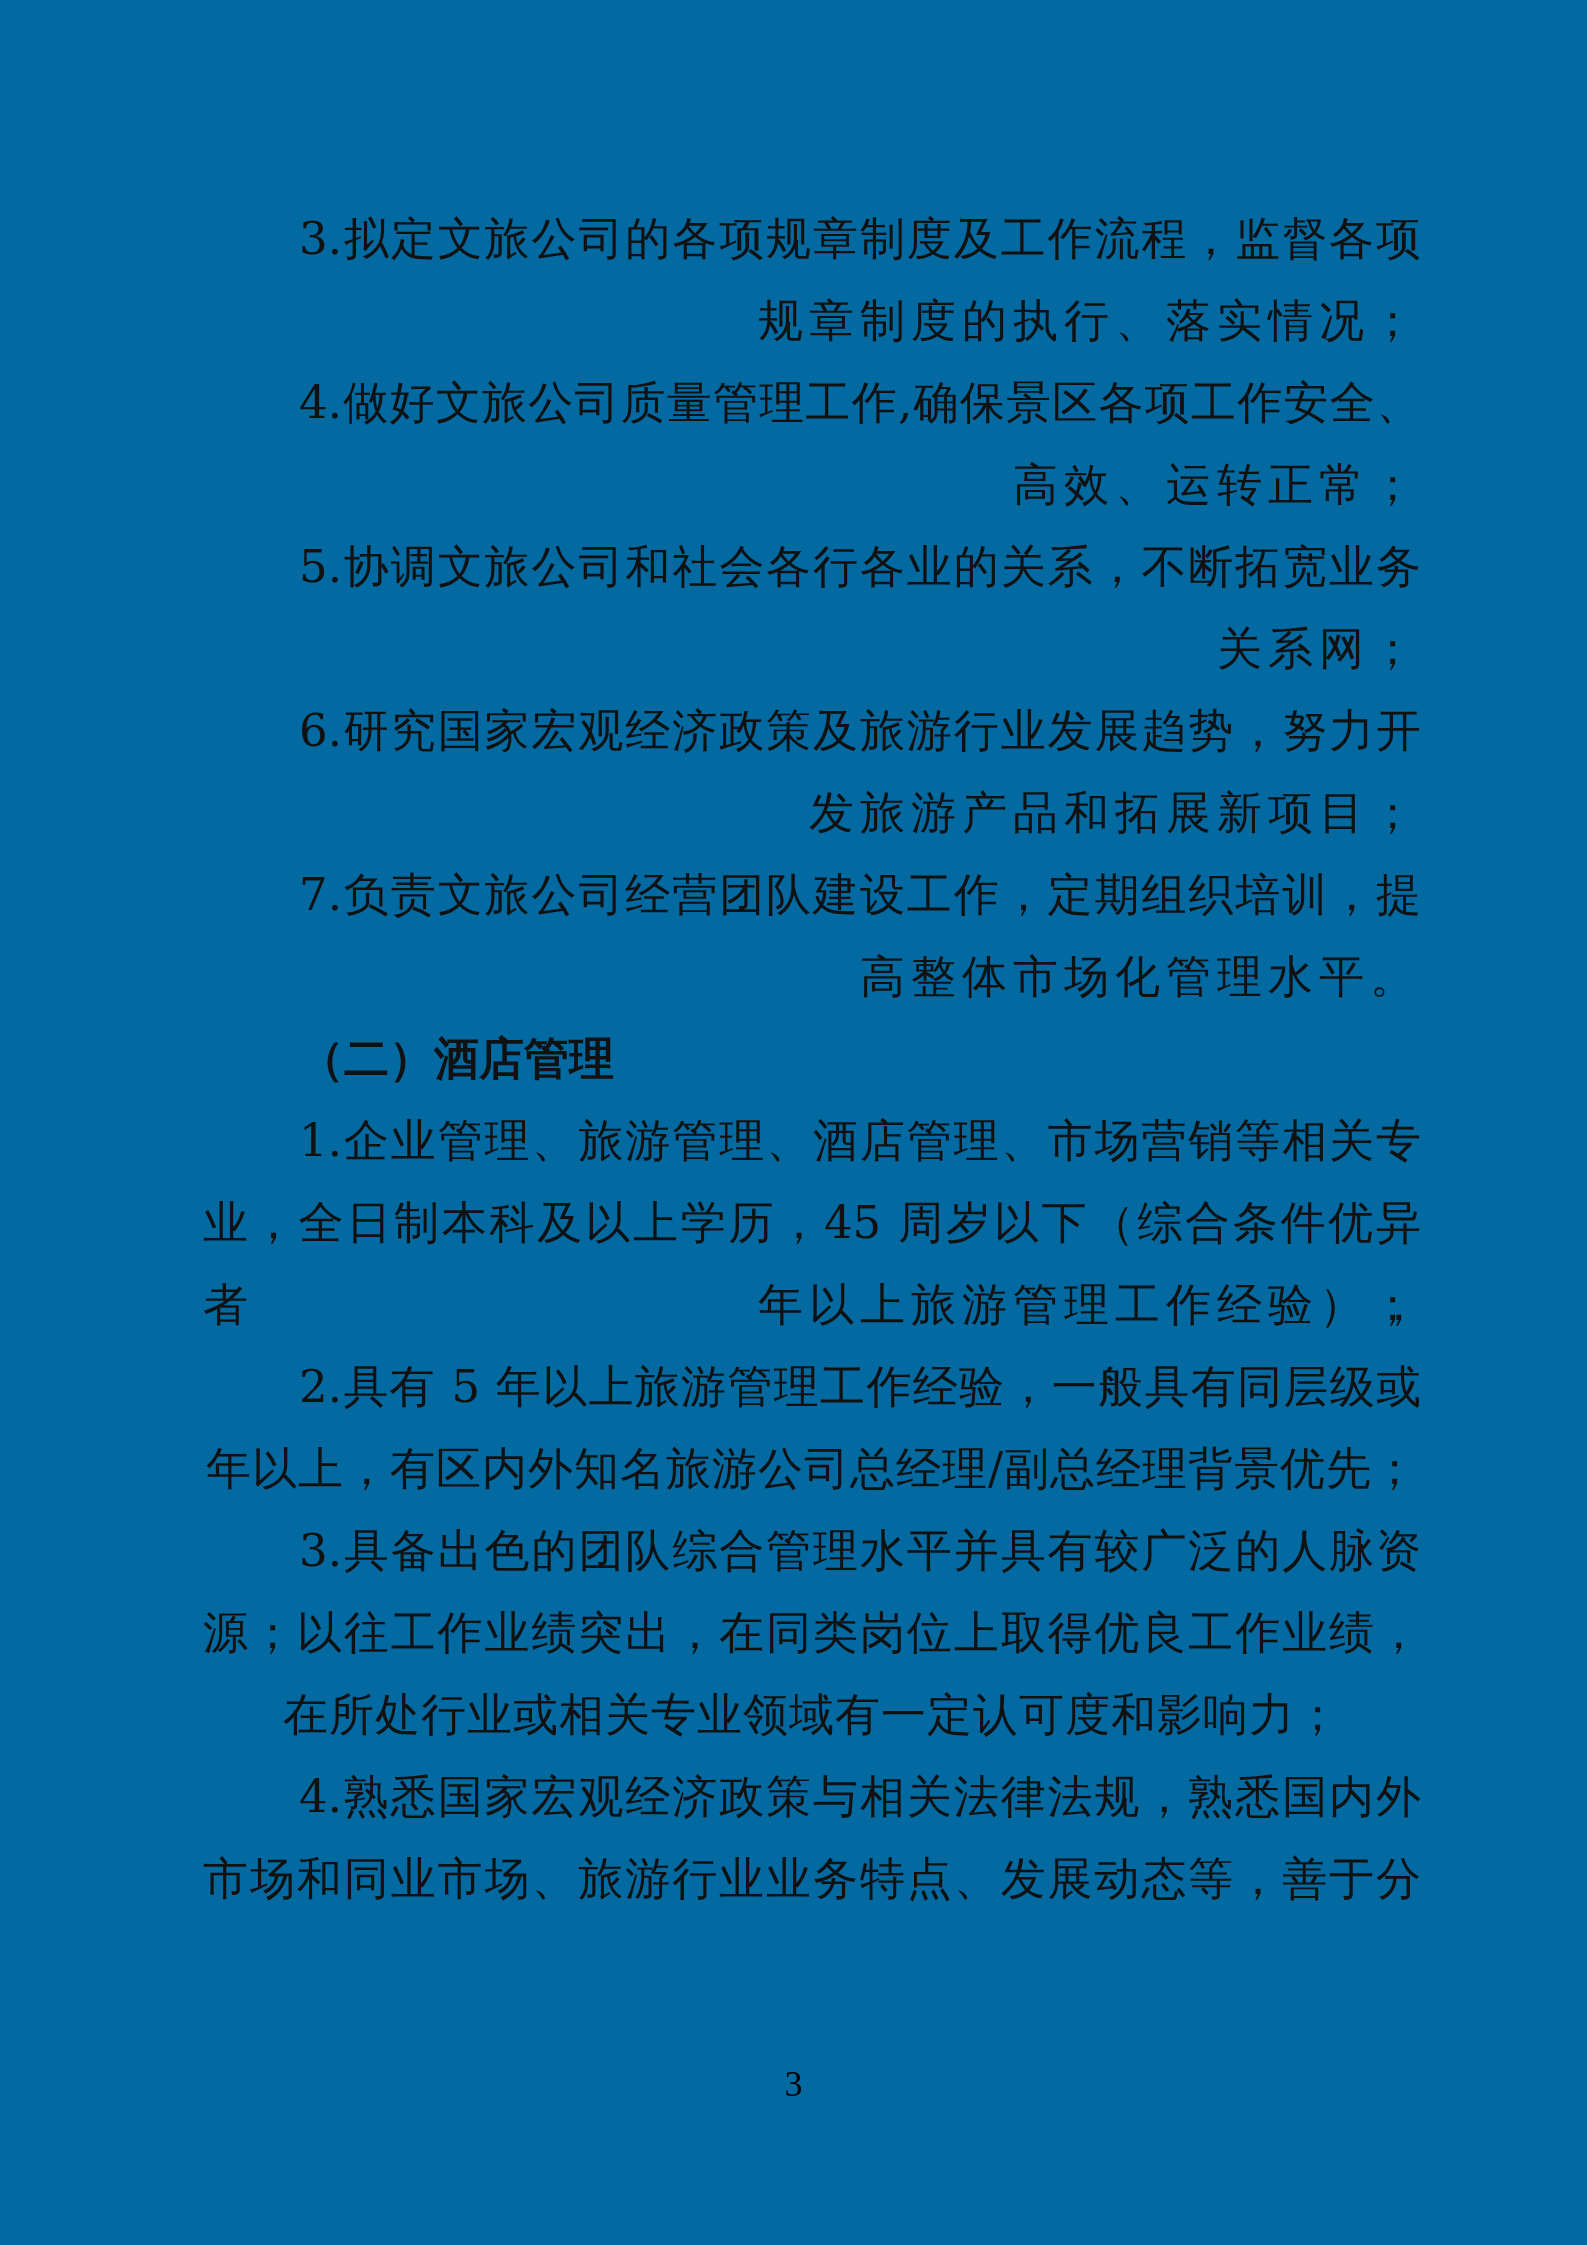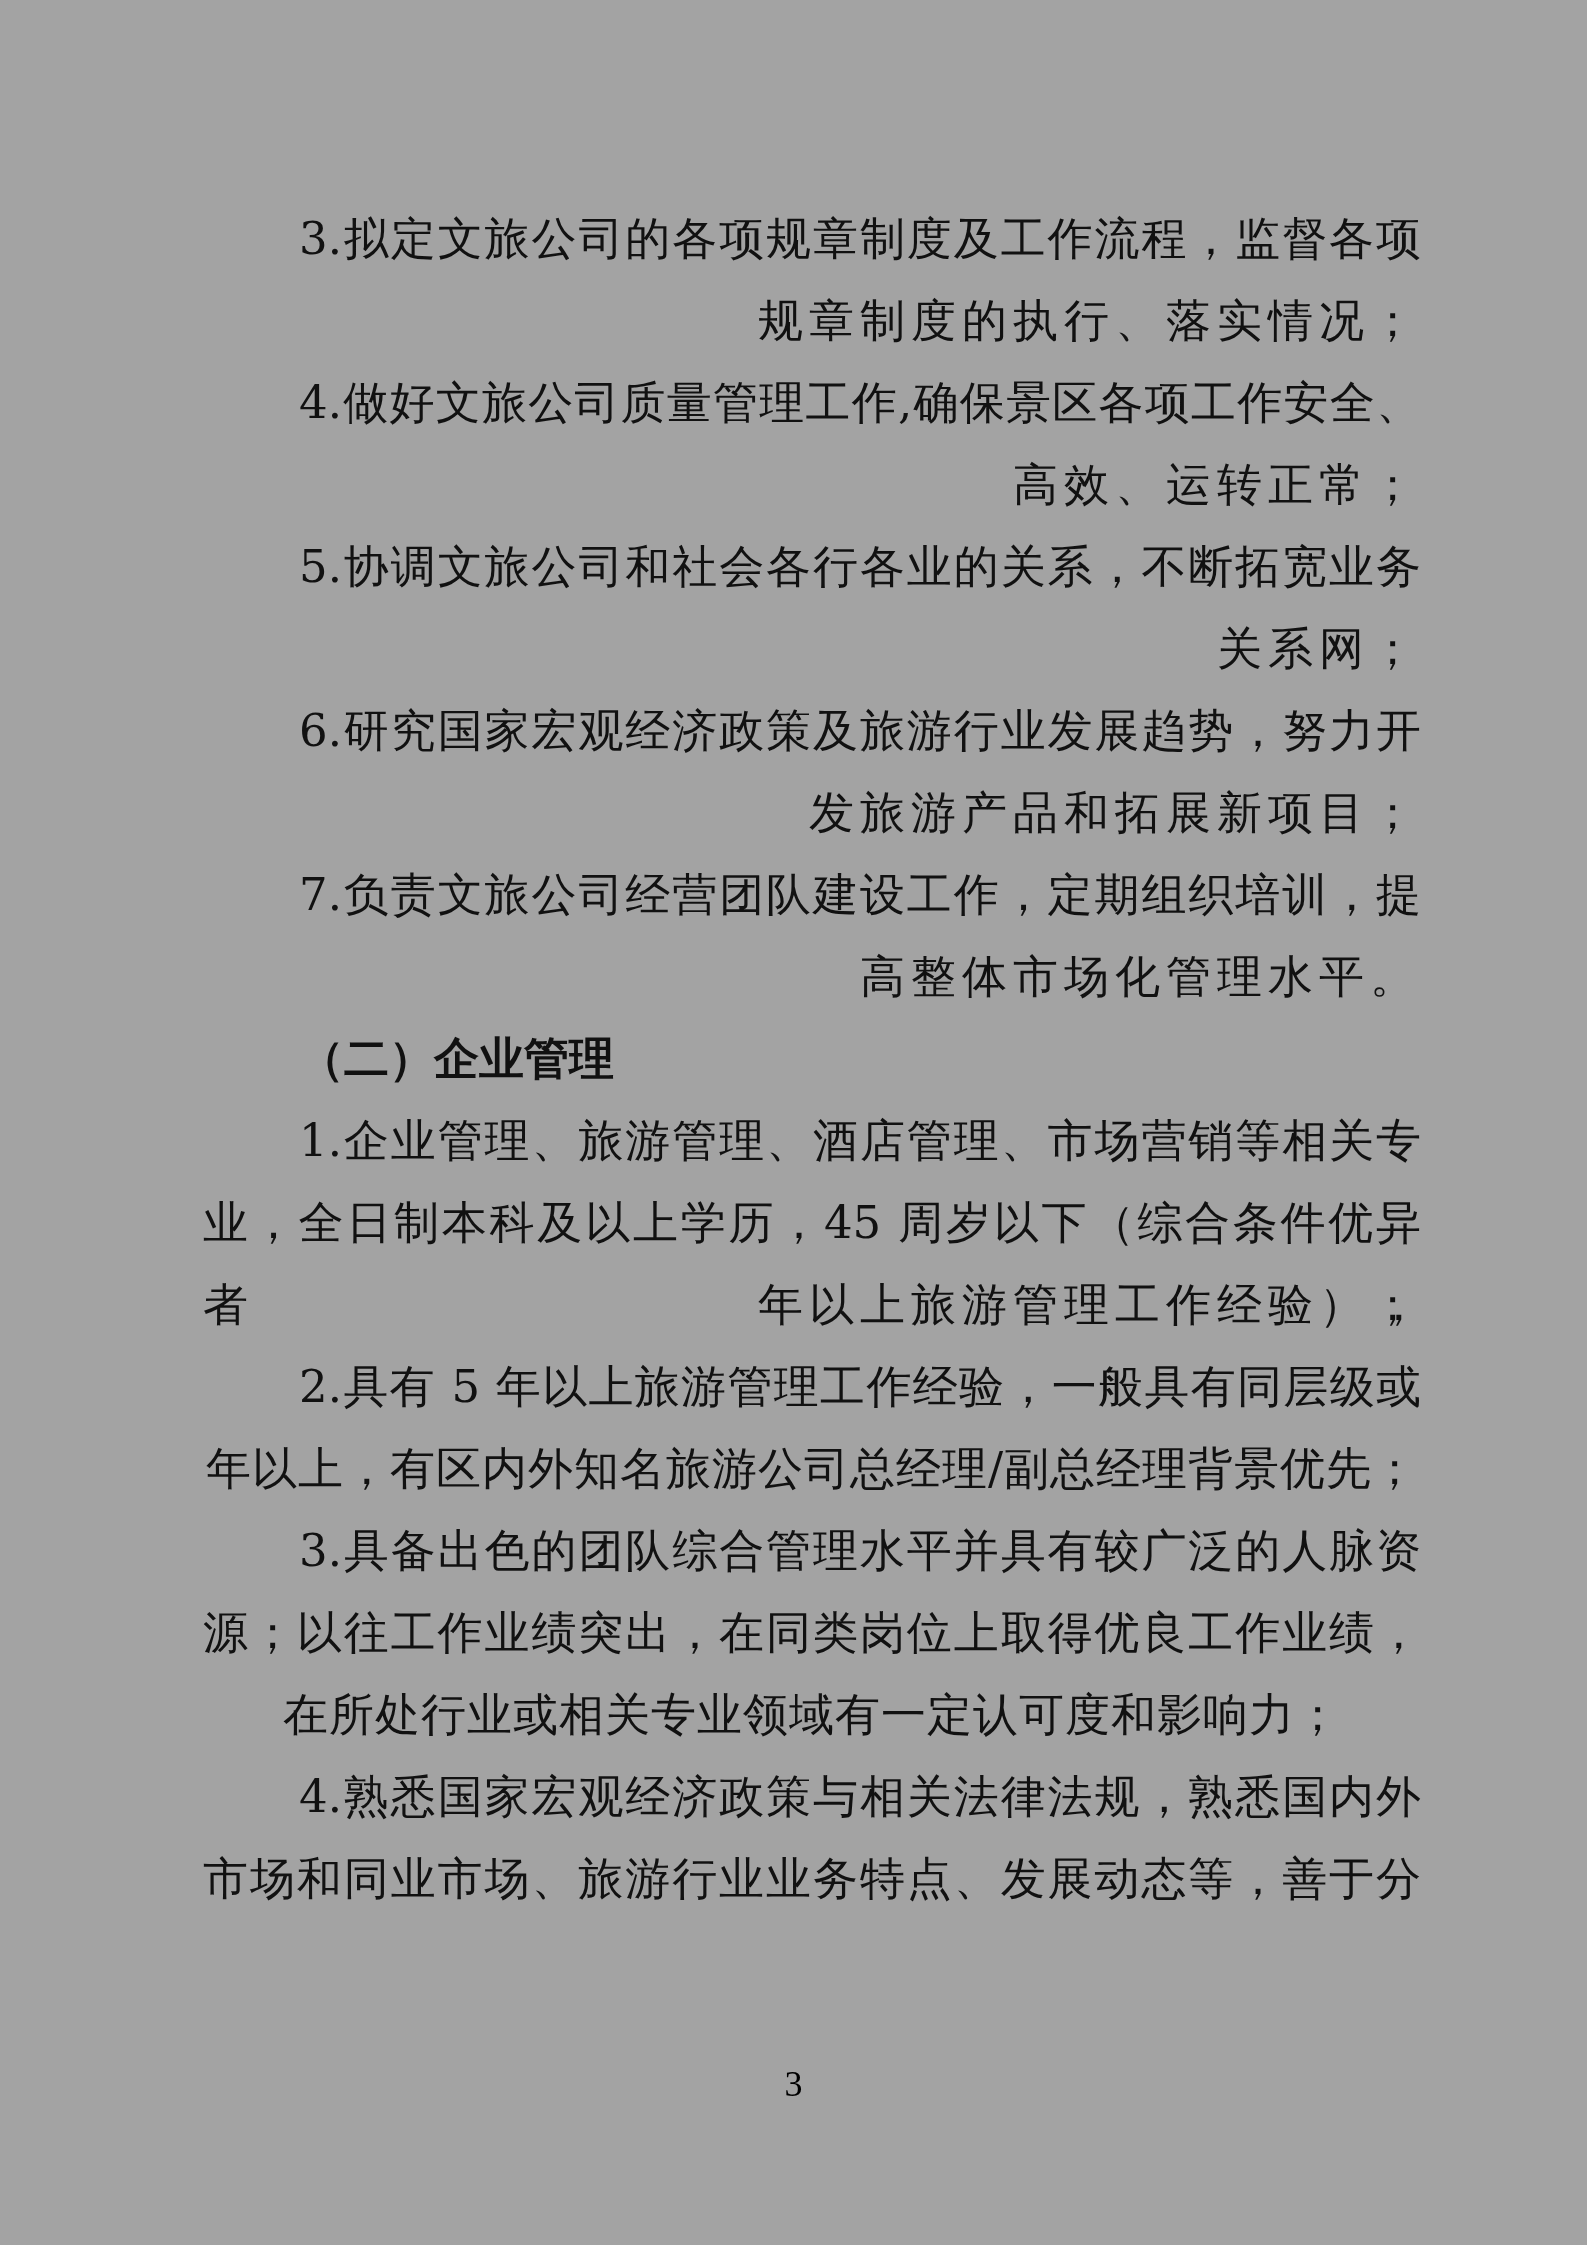--- a/index.html
+++ b/index.html
@@ -4,21 +4,21 @@
 <style>
   html, body {
     margin: 0;
     padding: 0;
     background: #ffffff;
   }
   .page {
     position: relative;
     width: 1587px;
     height: 2245px;
-    background: #a3a3a3;
+    background: #0369a1;
     overflow: hidden;
     font-family: "DejaVu Serif", "Liberation Serif", serif;
     color: #111111;
   }
   .doc-body {
     position: absolute;
     top: 198px;
     left: 203px;
     width: 1218px;
   }
@@ -71,21 +71,21 @@
       <div class="line j indent">3.拟定文旅公司的各项规章制度及工作流程，监督各项</div>
       <div class="line end">规章制度的执行、落实情况；</div>
       <div class="line j indent">4.做好文旅公司质量管理工作,确保景区各项工作安全、</div>
       <div class="line end">高效、运转正常；</div>
       <div class="line j indent">5.协调文旅公司和社会各行各业的关系，不断拓宽业务</div>
       <div class="line end">关系网；</div>
       <div class="line j indent">6.研究国家宏观经济政策及旅游行业发展趋势，努力开</div>
       <div class="line end">发旅游产品和拓展新项目；</div>
       <div class="line j indent">7.负责文旅公司经营团队建设工作，定期组织培训，提</div>
       <div class="line end">高整体市场化管理水平。</div>
-      <div class="line heading indent">（二）企业管理</div>
+      <div class="line heading indent">（二）酒店管理</div>
       <div class="line j indent">1.企业管理、旅游管理、酒店管理、市场营销等相关专</div>
       <div class="line j">业，全日制本科及以上学历，45 周岁以下（综合条件优异者，</div>
       <div class="line end">年以上旅游管理工作经验）；</div>
       <div class="line j indent">2.具有 5 年以上旅游管理工作经验，一般具有同层级或</div>
       <div class="line endlong">年以上，有区内外知名旅游公司总经理/副总经理背景优先；</div>
       <div class="line j indent">3.具备出色的团队综合管理水平并具有较广泛的人脉资</div>
       <div class="line j">源；以往工作业绩突出，在同类岗位上取得优良工作业绩，</div>
       <div class="line endlong">在所处行业或相关专业领域有一定认可度和影响力；</div>
       <div class="line j indent">4.熟悉国家宏观经济政策与相关法律法规，熟悉国内外</div>
       <div class="line j">市场和同业市场、旅游行业业务特点、发展动态等，善于分</div>

